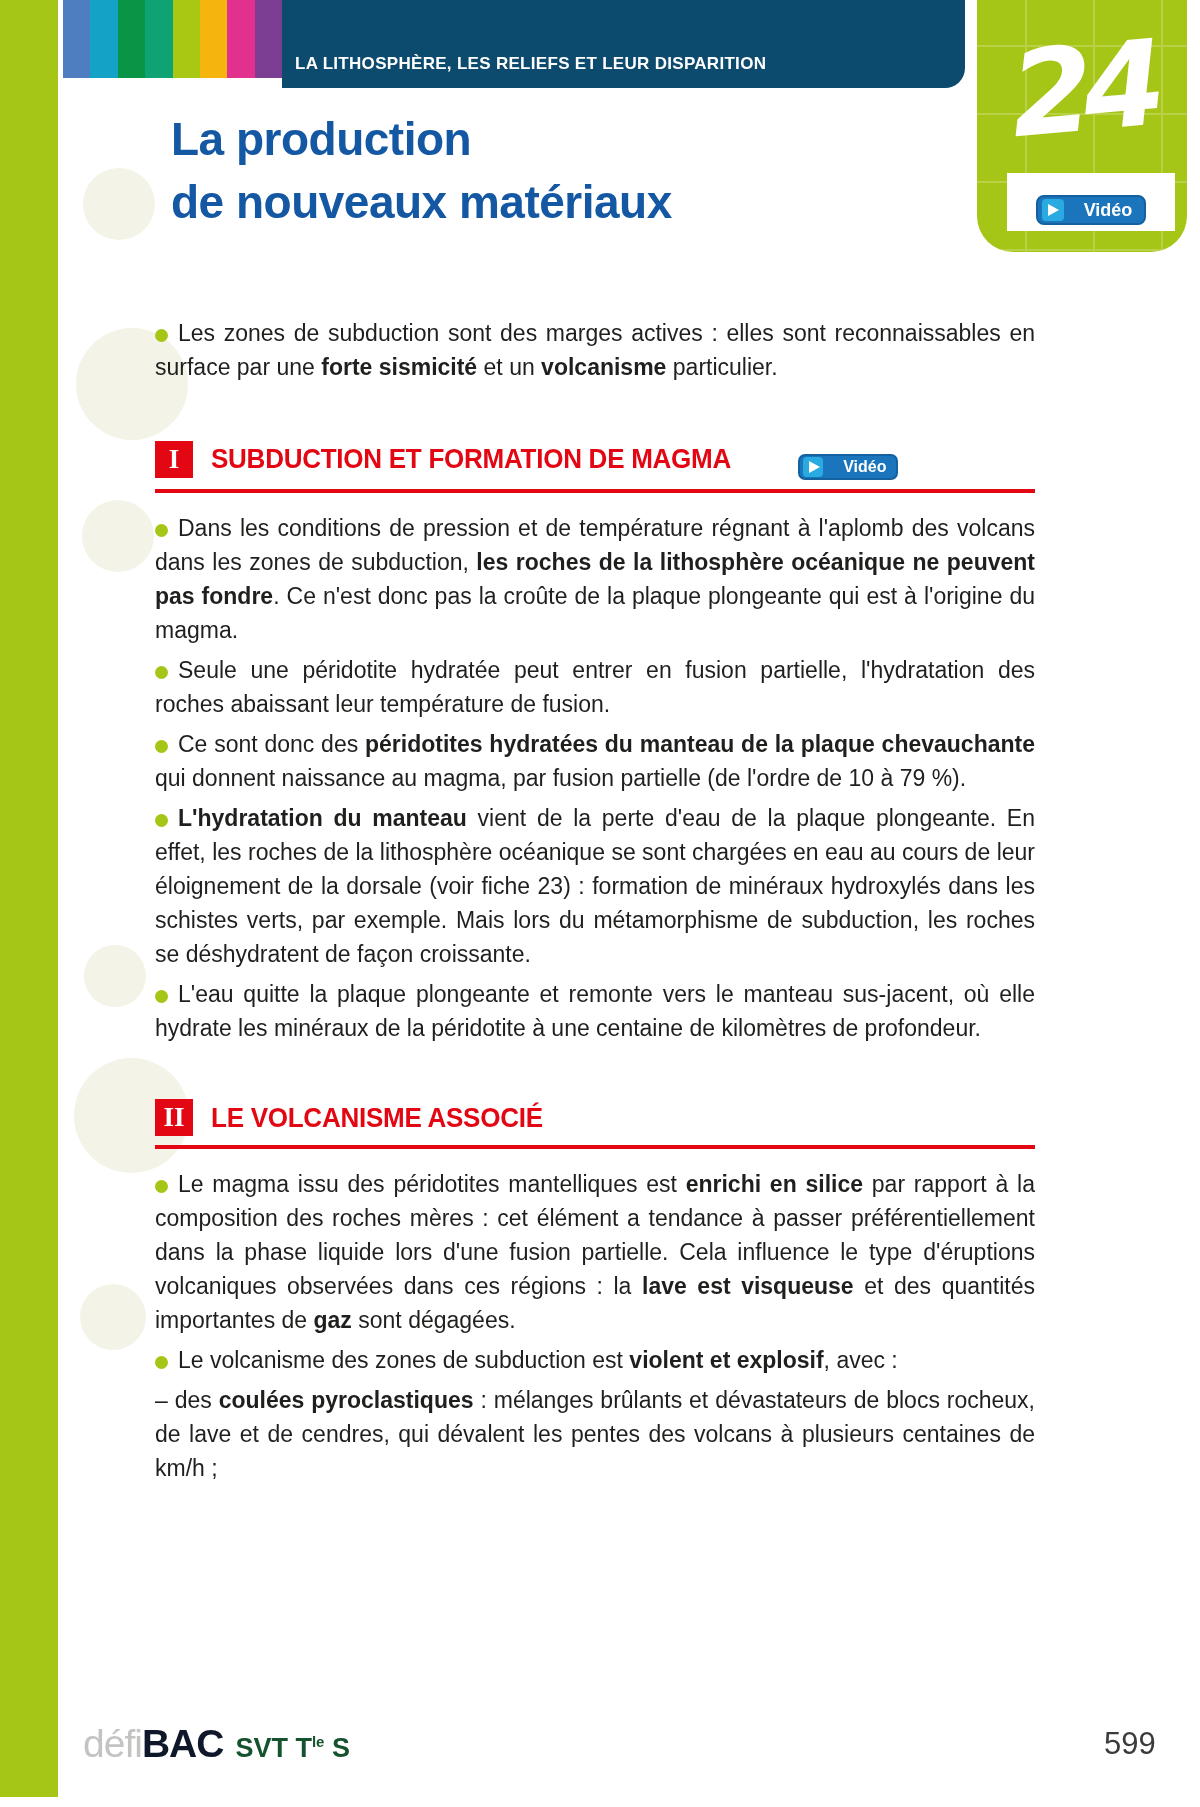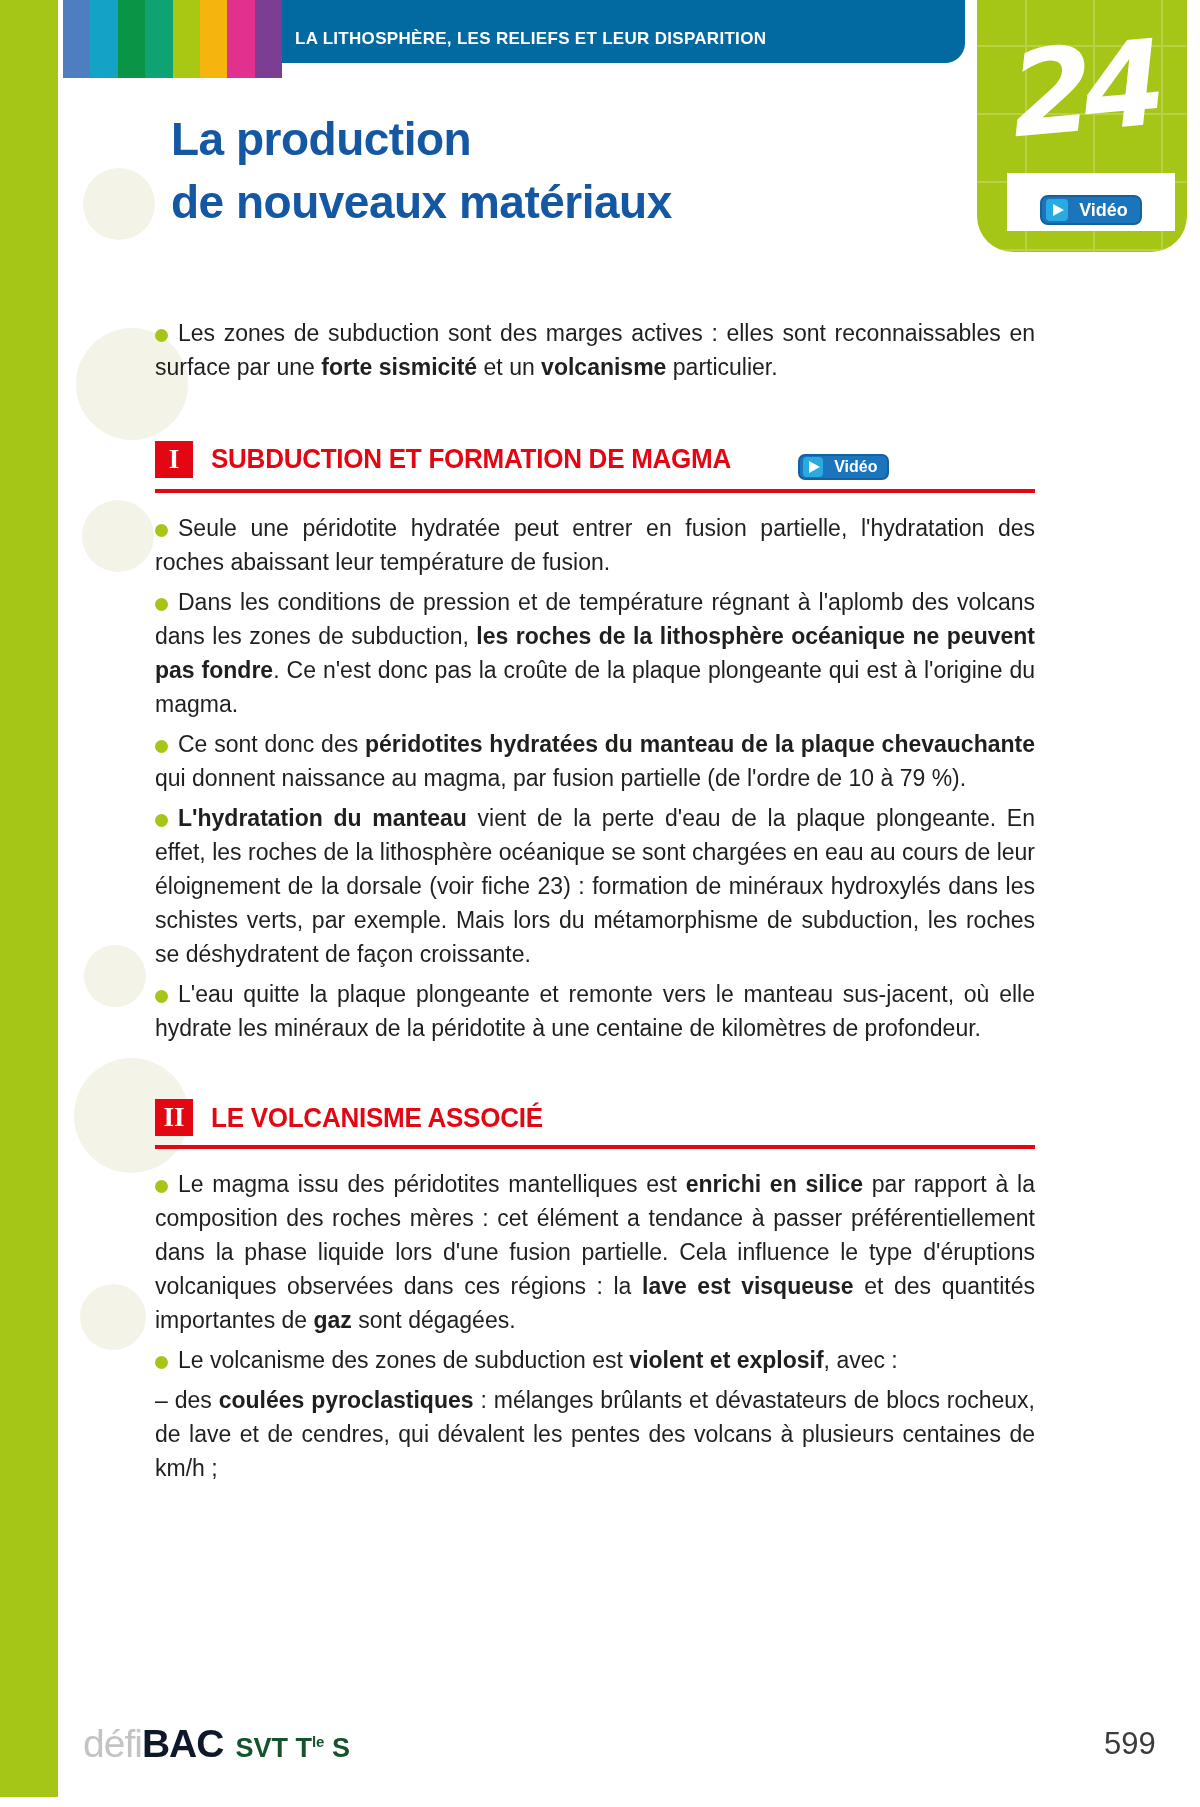--- a/index.html
+++ b/index.html
@@ -10,40 +10,40 @@
   .left-strip{position:absolute;left:0;top:0;width:58px;height:1797px;background:#a6c617;}
 
   
   .deco{position:absolute;border-radius:50%;background:#f4f3e8;}
 
   
   .palette{position:absolute;left:63px;top:0;width:219px;height:78px;display:flex;}
   .palette .sq{flex:1 1 auto;height:100%;}
 
   
-  .header-bar{position:absolute;left:282px;top:0;width:683px;height:63px;background:#0369a1;
+  .header-bar{position:absolute;left:282px;top:0;width:683px;height:88px;background:#0c4a6e;
               border-bottom-right-radius:20px;display:flex;align-items:flex-end;}
   .header-bar span{color:#ffffff;font-weight:bold;font-size:17px;letter-spacing:.3px;
                    padding:0 0 14px 13px;white-space:nowrap;}
 
   
   .panel24{position:absolute;left:977px;top:0;width:210px;height:252px;
            background-color:#a6c617;
            background-image:linear-gradient(#b9d147 2px,transparent 2px),
                             linear-gradient(90deg,#b9d147 2px,transparent 2px);
            background-size:68px 68px;background-position:48px 45px;
            border-radius:0 0 36px 36px;}
   .panel24 .num{position:absolute;left:34px;top:30px;color:#ffffff;
                 font-family:"DejaVu Sans",sans-serif;font-weight:bold;font-style:italic;
                 font-size:118px;line-height:1;letter-spacing:-10px;transform:rotate(-5deg);}
   .video-box{position:absolute;left:30px;top:173px;width:168px;height:58px;background:#ffffff;
              display:flex;align-items:center;justify-content:center;}
 
   
-  .video-pill{display:inline-flex;align-items:center;gap:11px;background:#1b75bc;
+  .video-pill{display:inline-flex;align-items:center;gap:20px;background:#1b75bc;
               border:2px solid #15619f;border-radius:8px;padding:2px 12px 2px 4px;cursor:pointer;margin-top:16px;}
   .video-pill .play{width:22px;height:22px;background:#29abe2;border-radius:4px;
                     display:flex;align-items:center;justify-content:center;}
   .video-pill .play::after{content:"";display:block;margin-left:2px;
                     border-left:11px solid #ffffff;border-top:6px solid transparent;
                     border-bottom:6px solid transparent;}
   .video-pill .vlabel{color:#ffffff;font-weight:bold;font-size:18px;line-height:22px;}
   .video-pill.small{padding:1px 10px 1px 3px;border-radius:7px;}
   .video-pill.small .play{width:20px;height:20px;}
   .video-pill.small .vlabel{font-size:16px;line-height:20px;}
@@ -126,22 +126,22 @@
       <p class="para"><span class="bullet"></span><span>Les zones de subduction sont des marges actives : elles sont reconnaissables en surface par une </span><strong>forte sismicité</strong><span> et un </span><strong>volcanisme</strong><span> particulier.</span></p>
       <div class="sec-head">
         <span class="numbox">I</span>
         <h2 class="sec-title"><span class="squeeze">SUBDUCTION ET FORMATION DE MAGMA</span></h2>
         <button class="video-pill small">
           <span class="play"></span>
           <span class="vlabel">Vidéo</span>
         </button>
       </div>
       <div class="sec-rule"></div>
+      <p class="para"><span class="bullet"></span><span>Dans les conditions de pression et de température régnant à l'aplomb des volcans dans les zones de subduction, </span><strong>les roches de la lithosphère océanique ne peuvent pas fondre</strong><span>. Ce n'est donc pas la croûte de la plaque plongeante qui est à l'origine du magma.</span></p>
       <p class="para"><span class="bullet"></span><span>Seule une péridotite hydratée peut entrer en fusion partielle, l'hydratation des roches abaissant leur température de fusion.</span></p>
-      <p class="para"><span class="bullet"></span><span>Dans les conditions de pression et de température régnant à l'aplomb des volcans dans les zones de subduction, </span><strong>les roches de la lithosphère océanique ne peuvent pas fondre</strong><span>. Ce n'est donc pas la croûte de la plaque plongeante qui est à l'origine du magma.</span></p>
       <p class="para"><span class="bullet"></span><span>Ce sont donc des </span><strong>péridotites hydratées du manteau de la plaque chevauchante</strong><span> qui donnent naissance au magma, par fusion partielle (de l'ordre de 10 à 79 %).</span></p>
       <p class="para"><span class="bullet"></span><strong>L'hydratation du manteau</strong><span> vient de la perte d'eau de la plaque plongeante. En effet, les roches de la lithosphère océanique se sont chargées en eau au cours de leur éloignement de la dorsale (voir fiche 23) : formation de minéraux hydroxylés dans les schistes verts, par exemple. Mais lors du métamorphisme de subduction, les roches se déshydratent de façon croissante.</span></p>
       <p class="para"><span class="bullet"></span><span>L'eau quitte la plaque plongeante et remonte vers le manteau sus-jacent, où elle hydrate les minéraux de la péridotite à une centaine de kilomètres de profondeur.</span></p>
       <div class="sec-head">
         <span class="numbox">II</span>
         <h2 class="sec-title"><span class="squeeze">LE VOLCANISME ASSOCIÉ</span></h2>
       </div>
       <div class="sec-rule"></div>
       <p class="para"><span class="bullet"></span><span>Le magma issu des péridotites mantelliques est </span><strong>enrichi en silice</strong><span> par rapport à la composition des roches mères : cet élément a tendance à passer préférentiellement dans la phase liquide lors d'une fusion partielle. Cela influence le type d'éruptions volcaniques observées dans ces régions : la </span><strong>lave est visqueuse</strong><span> et des quantités importantes de </span><strong>gaz</strong><span> sont dégagées.</span></p>
       <p class="para"><span class="bullet"></span><span>Le volcanisme des zones de subduction est </span><strong>violent et explosif</strong><span>, avec :</span></p>

